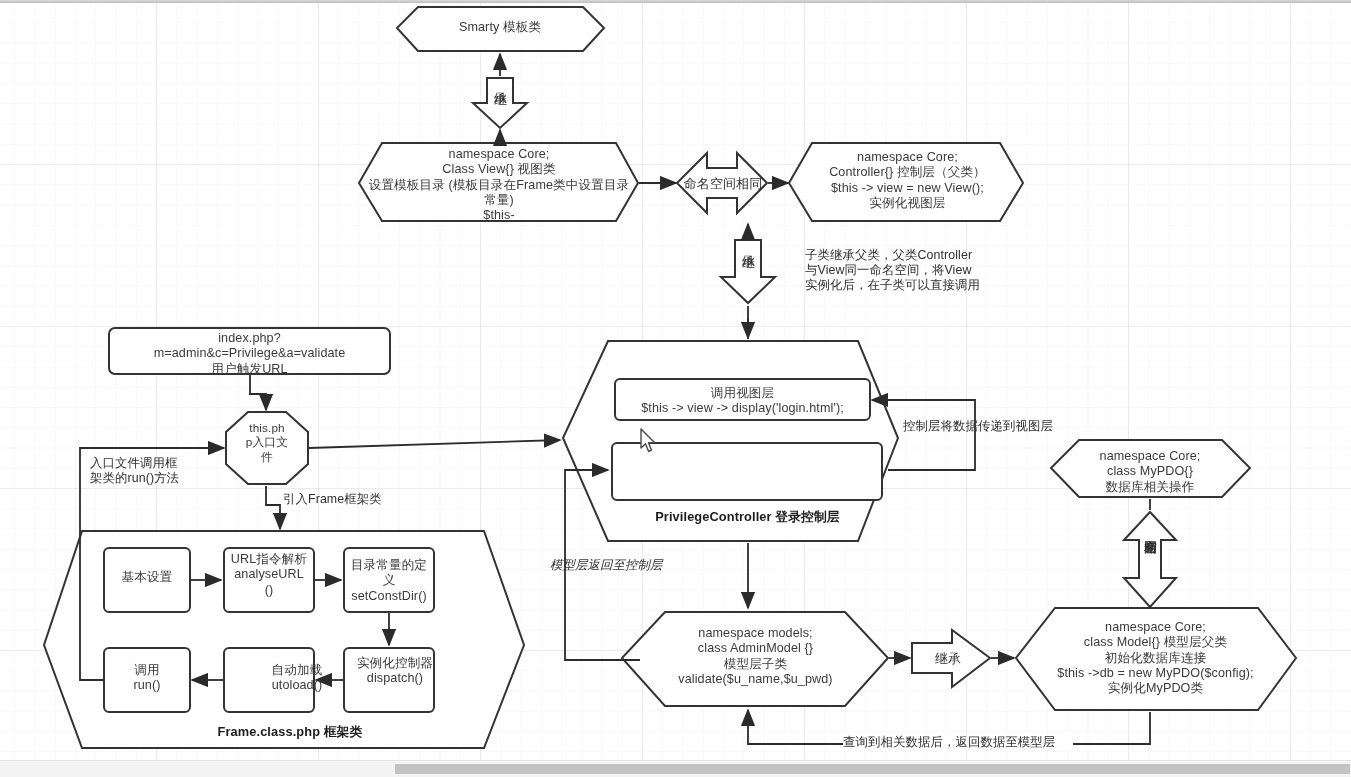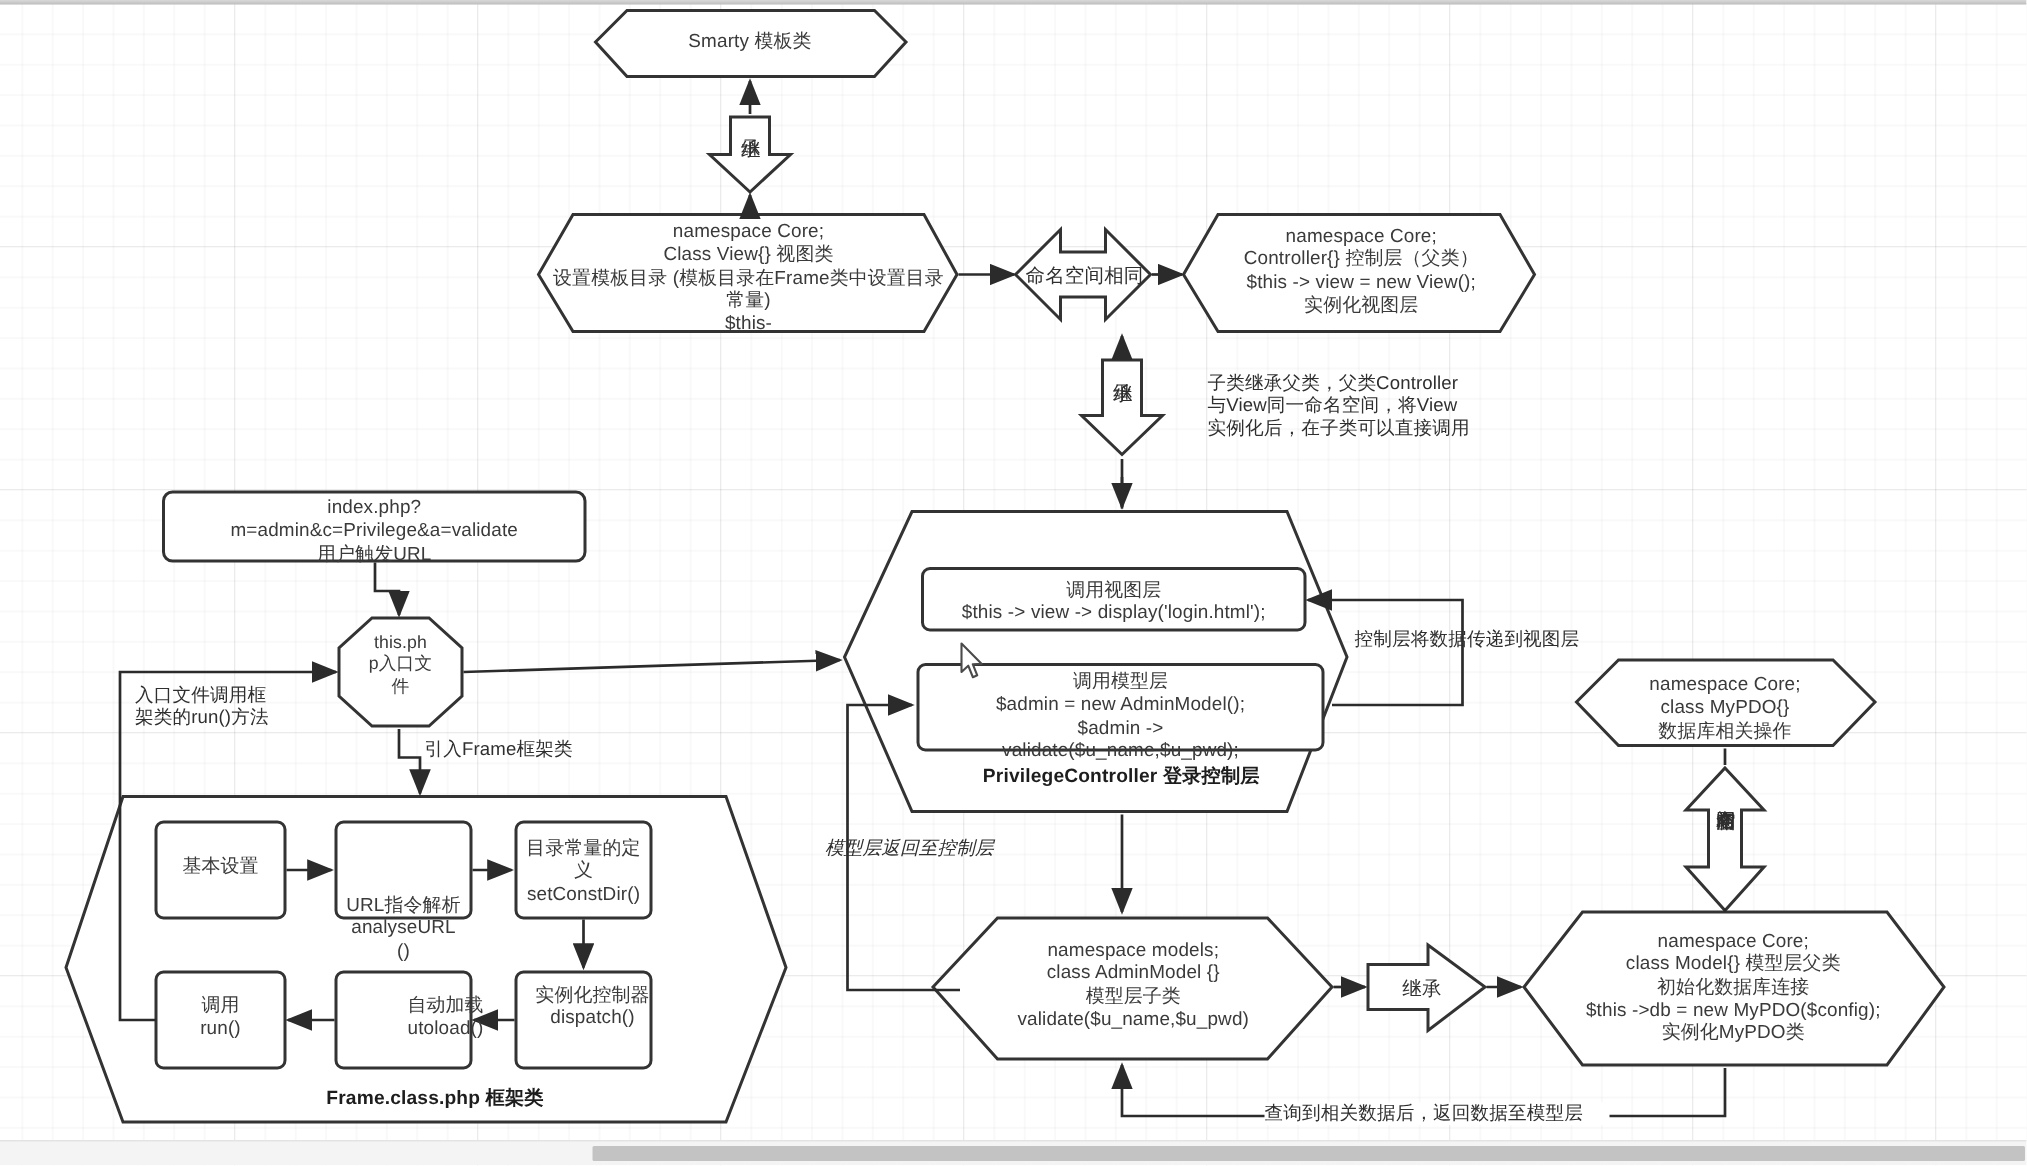--- a/index.html
+++ b/index.html
@@ -164,40 +164,36 @@
 
   <div class="lbl node-txt" style="left:112px;top:331px;width:275px;">index.php?
 m=admin&amp;c=Privilege&amp;a=validate
 用户触发URL</div>
 
   <div class="lbl node-txt" style="left:232px;top:421px;width:70px;font-size:11.8px;">this.ph
 p入口文
 件</div>
 
   <div class="lbl node-txt" style="left:105px;top:570px;width:84px;">基本设置</div>
-  <div class="lbl node-txt" style="left:225px;top:552px;width:88px;margin-top:44px;">URL指令解析
+  <div class="lbl node-txt" style="left:225px;top:552px;width:88px;">URL指令解析
 analyseURL
 ()</div>
   <div class="lbl node-txt" style="left:345px;top:558px;width:88px;">目录常量的定义
 setConstDir()</div>
   <div class="lbl node-txt" style="left:345px;top:656px;width:100px;">实例化控制器
 dispatch()</div>
   <div class="lbl node-txt" style="left:225px;top:663px;width:88px;margin-left:28px;">自动加载
 utoload()</div>
   <div class="lbl node-txt" style="left:105px;top:663px;width:84px;">调用
 run()</div>
 
   <div class="lbl bold" style="left:165px;top:724px;width:250px;">Frame.class.php 框架类</div>
 
   <div class="lbl node-txt" style="left:618px;top:386px;width:249px;">调用视图层
 $this -&gt; view -&gt; display('login.html');</div>
-  <div class="lbl node-txt" style="left:615px;top:447px;width:264px;">调用模型层
-$admin = new AdminModel();
-$admin -&gt;
-validate($u_name,$u_pwd);</div>
   <div class="lbl bold" style="left:620px;top:509px;width:255px;">PrivilegeController 登录控制层</div>
 
   <div class="lbl node-txt" style="left:632px;top:626px;width:247px;">namespace models;
 class AdminModel  {}
 模型层子类
 validate($u_name,$u_pwd)</div>
 
   <div class="lbl node-txt" style="left:1028px;top:620px;width:255px;">namespace Core;
 class Model{}  模型层父类
 初始化数据库连接

